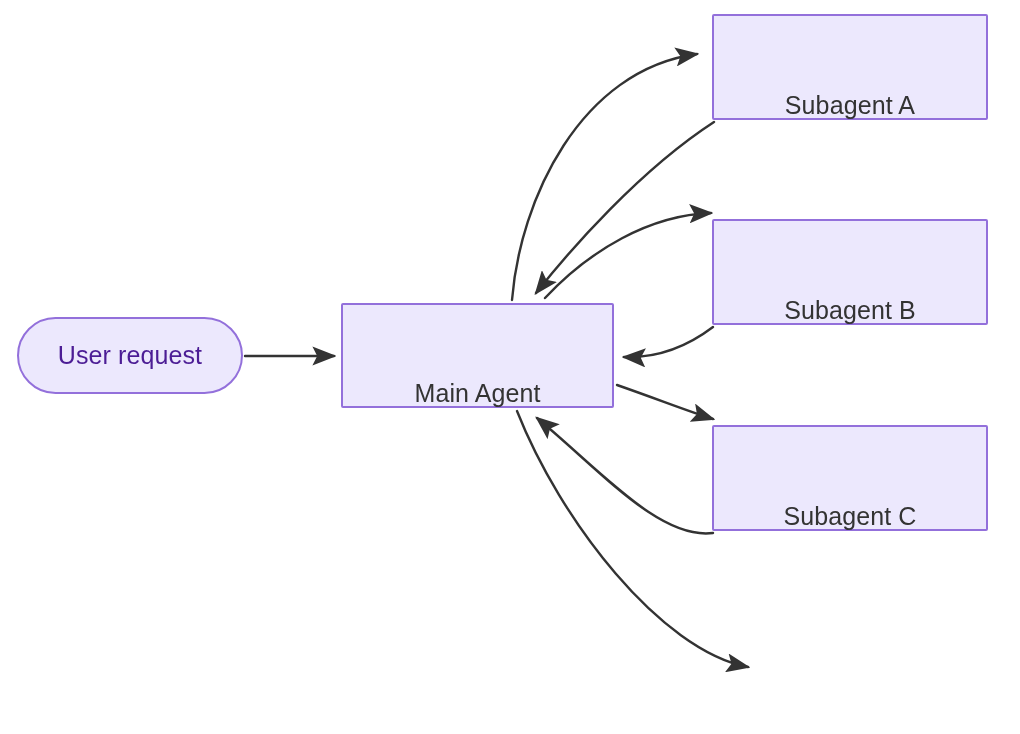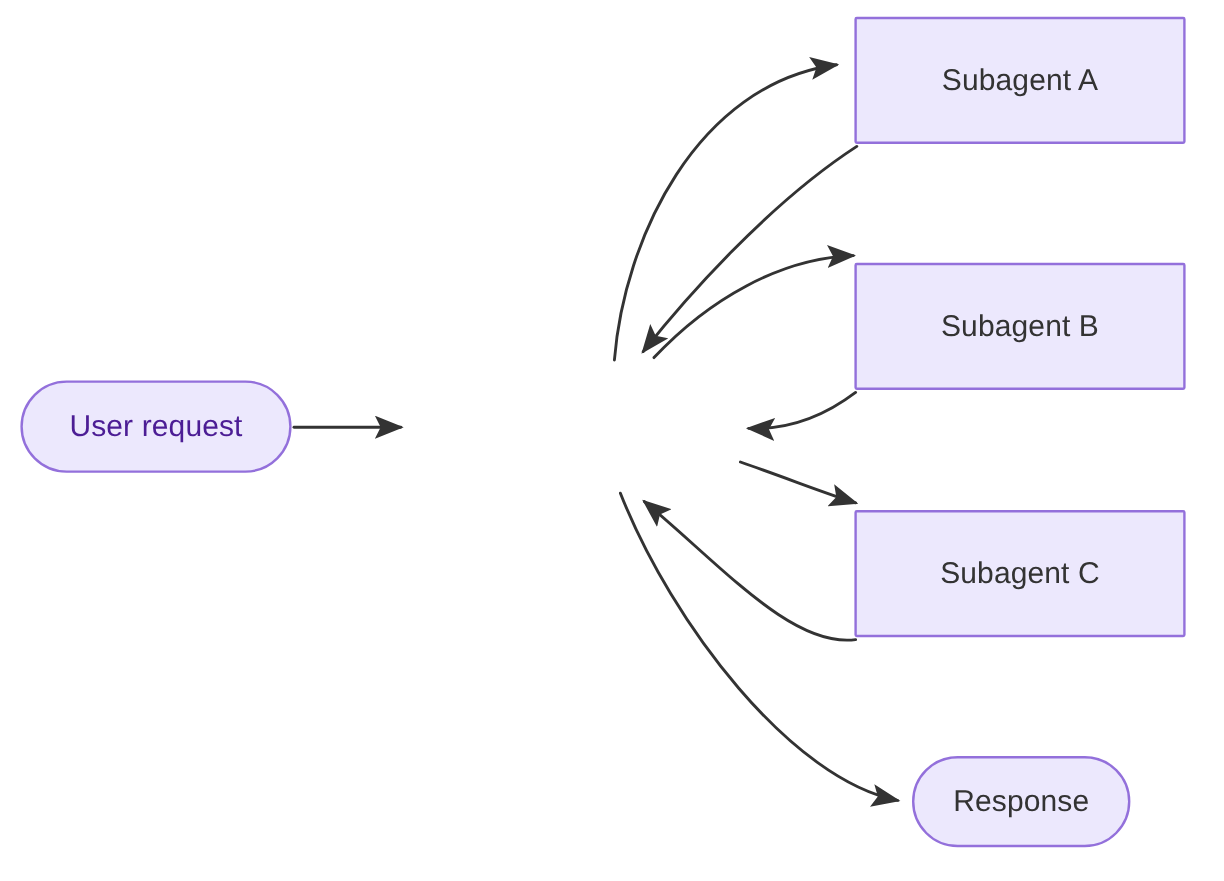--- a/index.html
+++ b/index.html
@@ -38,20 +38,21 @@
     color: #333333;
     font-size: 25px;
     font-family: "Liberation Sans", sans-serif;
     font-weight: 400;
     letter-spacing: 0.1px;
     line-height: 1;
     white-space: nowrap;
   }
   .node.rect {
     border-radius: 2px;
+    align-items: flex-end;
   }
   .node.pill {
     border-radius: 999px;
   }
   .node-label {
     pointer-events: none;
   }
 </style>
 </head>
 <body>
@@ -73,30 +74,30 @@
         <path d="M 617 385 C 660 400 690 412 713 419" fill="none" stroke="#333333" stroke-width="2.4" stroke-linecap="round" marker-end="url(#arrowhead)"></path>
         <path d="M 713 533 C 660 540 600 470 537 418" fill="none" stroke="#333333" stroke-width="2.4" stroke-linecap="round" marker-end="url(#arrowhead)"></path>
         <path d="M 517 411 C 560 520 660 650 748 667" fill="none" stroke="#333333" stroke-width="2.4" stroke-linecap="round" marker-end="url(#arrowhead)"></path>
       </g>
   </svg>
 
   <div class="node pill" style="left: 17px; top: 317px; width: 226px; height: 77px; background: rgb(236, 232, 253); border-color: rgb(147, 112, 219); color: #4c1d95;">
     <span class="node-label">User request</span>
   </div>
 
+  <div class="node rect" style="left: 341px; top: 303px; width: 273px; height: 105px; background: rgb(236, 232, 253); border-color: rgb(147, 112, 219); color: rgb(51, 51, 51);">
+    <span class="node-label">Main Agent</span>
+  </div>
 
   <div class="node rect" style="left: 712px; top: 14px; width: 276px; height: 106px; background: rgb(236, 232, 253); border-color: rgb(147, 112, 219); color: rgb(51, 51, 51);">
     <span class="node-label">Subagent A</span>
   </div>
 
   <div class="node rect" style="left: 712px; top: 425px; width: 276px; height: 106px; background: rgb(236, 232, 253); border-color: rgb(147, 112, 219); color: rgb(51, 51, 51);">
     <span class="node-label">Subagent C</span>
   </div>
 
   <div class="node rect" style="left: 712px; top: 219px; width: 276px; height: 106px; background: rgb(236, 232, 253); border-color: rgb(147, 112, 219); color: rgb(51, 51, 51);">
     <span class="node-label">Subagent B</span>
   </div>
 
-  <div class="node pill" style="left: 760px; top: 630px; width: 182px; height: 76px; background: rgb(236, 232, 253); border-color: rgb(147, 112, 219); color: rgb(51, 51, 51);">
-    <span class="node-label">Response</span>
-  </div>
 
 </div>
 
 </body></html>

